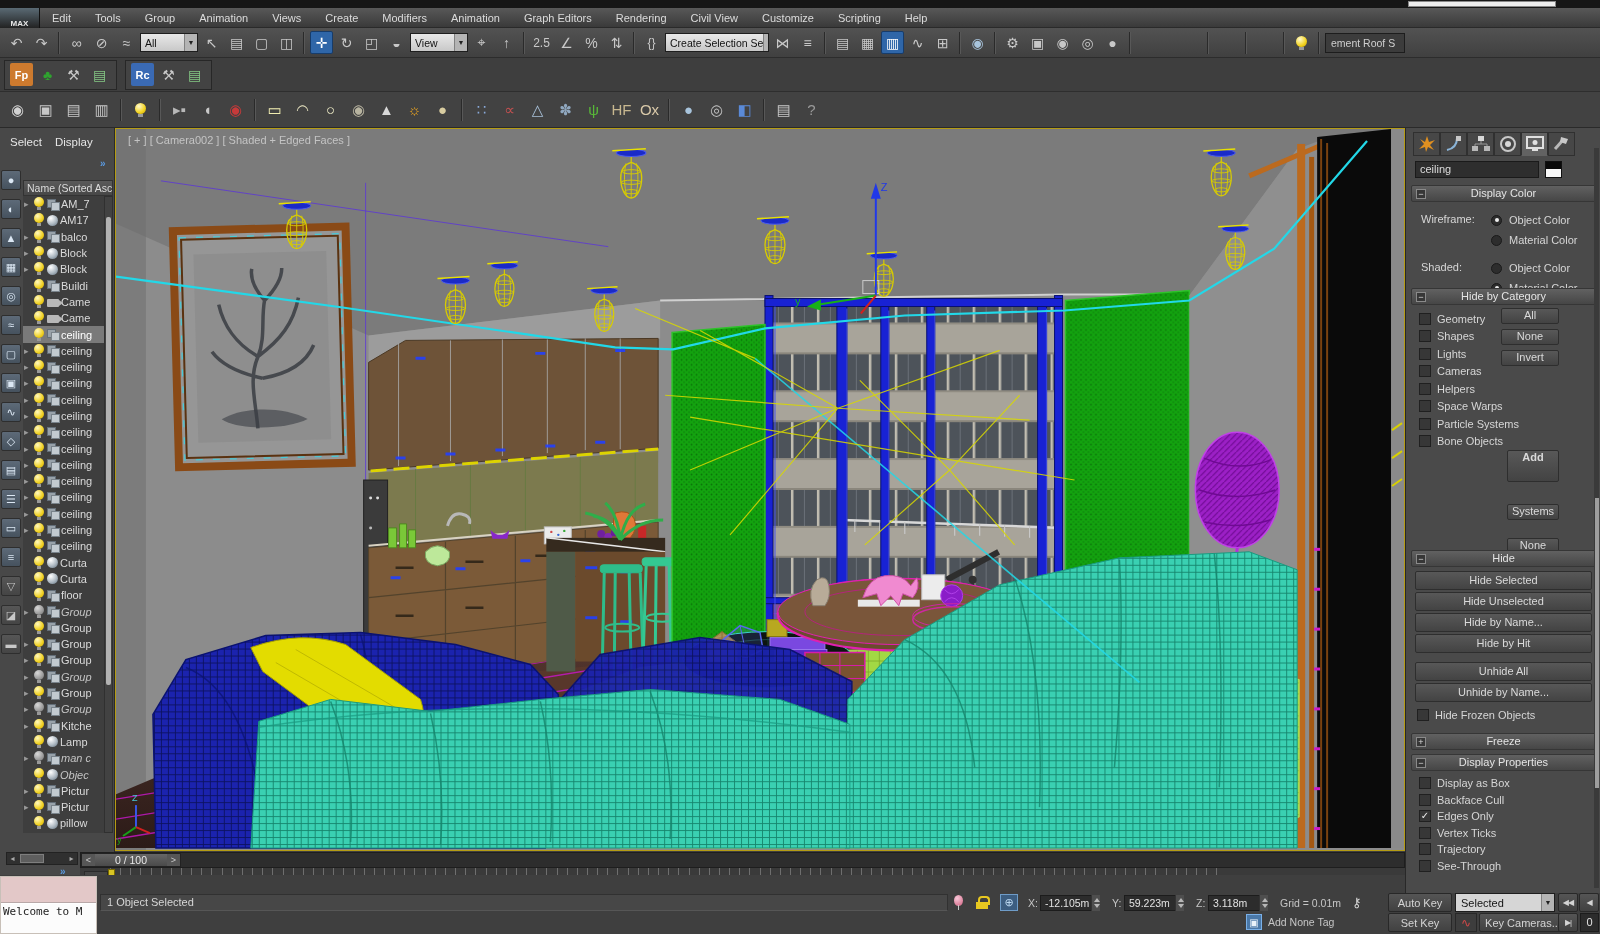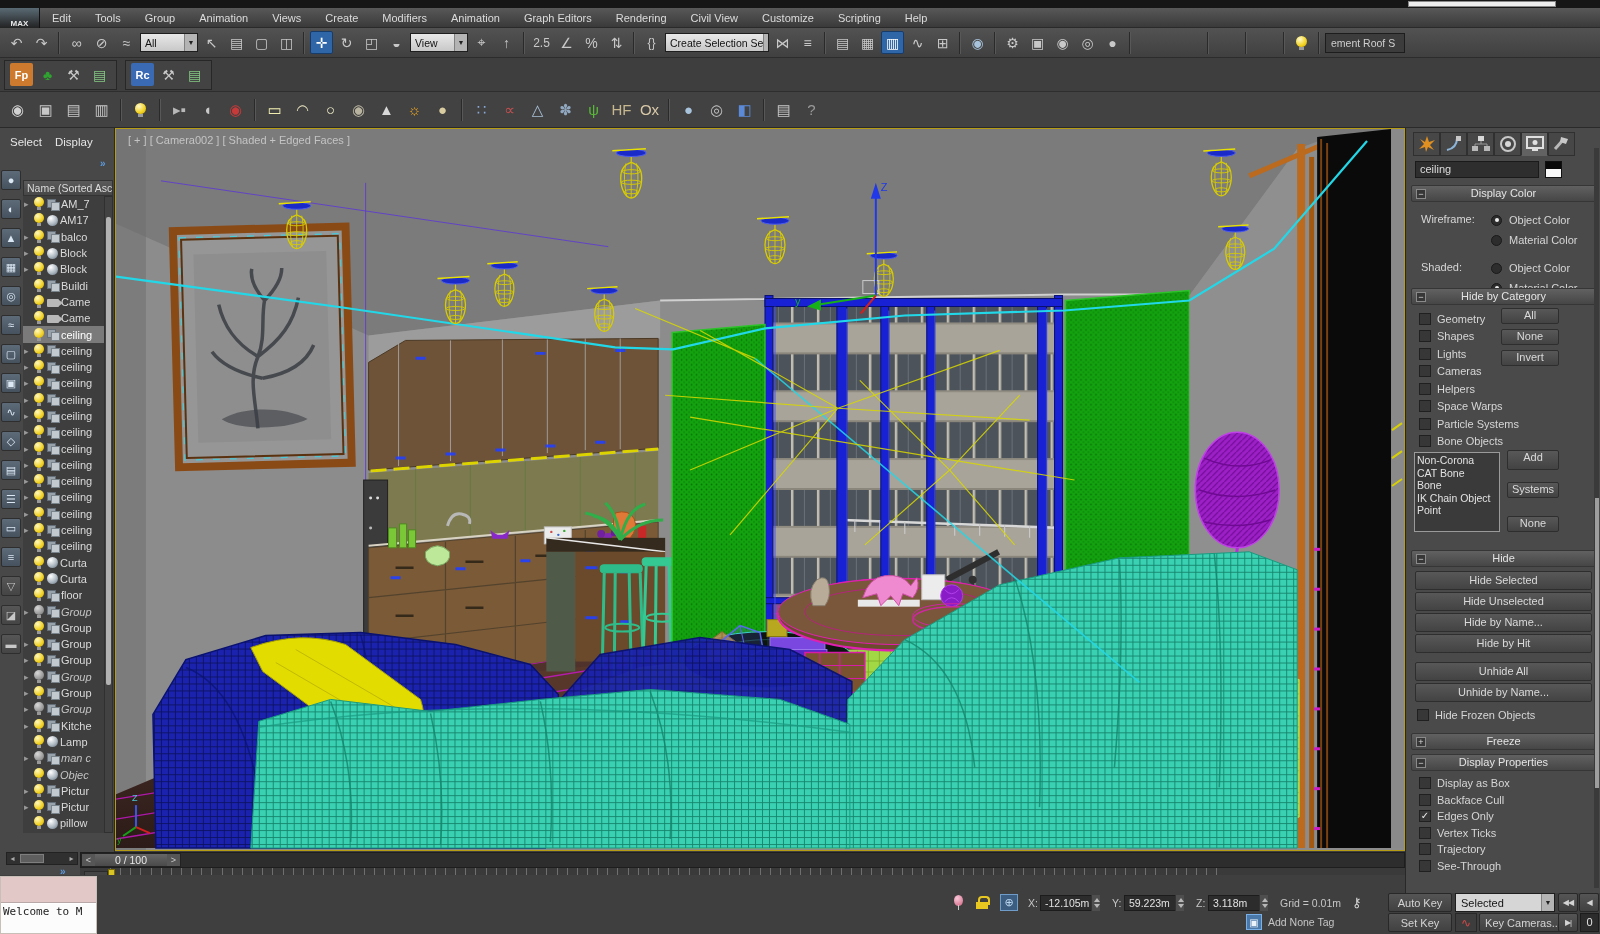--- a/index.html
+++ b/index.html
@@ -887,20 +887,21 @@
         <span class="tick" style="left: 1018px;">100</span>
       </div>
     <div id="marker"></div>
   </div>
 
   <div class="abs" id="statusbar">
     <div id="listener">
       <div id="lpink"></div>
       <div id="lwhite">Welcome to M</div>
     </div>
+    <div class="sfield" style="left:100px;top:19px;width:848px;height:17px">1 Object Selected</div>
     <div id="balloon" style="left:954px;top:20px"></div>
     <div id="lockic" style="left:976px;top:21px"></div>
     <div id="gizic" style="left:1000px;top:19px">⊕</div>
     <span class="slabel" style="left:1028px;top:22px">X:</span>
     <div class="cfield" style="left:1040px;top:20px">-12.105m</div>
     <div class="spin" style="left:1091px;top:20px"></div>
     <span class="slabel" style="left:1112px;top:22px">Y:</span>
     <div class="cfield" style="left:1124px;top:20px">59.223m</div>
     <div class="spin" style="left:1175px;top:20px"></div>
     <span class="slabel" style="left:1196px;top:22px">Z:</span>
@@ -1034,29 +1035,22 @@
           <div class="ck">
             <span class="ckbox"></span>
             <span class="cklabel">Bone Objects</span>
           </div>
         </div>
       <div id="hbside" style="position:absolute; left:90px; top:20px; width:90px">
           <div class="btn3" style="width: 58px; height: 16px; margin-bottom: 5px;">All</div>
           <div class="btn3" style="width: 58px; height: 16px; margin-bottom: 5px;">None</div>
           <div class="btn3" style="width: 58px; height: 16px; margin-bottom: 5px;">Invert</div>
         </div>
-      <div id="catlist">
-          <div>Non-Corona</div>
-          <div>CAT Bone</div>
-          <div>Bone</div>
-          <div>IK Chain Object</div>
-          <div>Point</div>
-        </div>
       <div id="catbtns" style="position:absolute; left:96px; top:162px; width:86px">
-          <div class="btn3" style="width: 52px; height: 20px; margin-bottom: 12px;">Add</div>
+          <div class="btn3" style="width: 52px; height: 32px; margin-bottom: 22px; font-weight: bold;">Add</div>
           <div class="btn3" style="width: 52px; height: 16px; margin-bottom: 5px;">Systems</div>
           <div class="btn3" style="width: 52px; height: 16px; margin-bottom: 5px; margin-top: 18px;">None</div>
         </div>
     </div>
 
     <div class="roll" style="top:422px">
       <div class="rollh"><span class="pm">−</span><span>Hide</span></div>
       <div id="hidebtns" style="padding:4px 4px 0 4px">
           <div class="btn3" style="height: 19px; padding-top: 2px; margin-bottom: 2px;">Hide Selected</div>
           <div class="btn3" style="height: 19px; padding-top: 2px; margin-bottom: 2px;">Hide Unselected</div>

